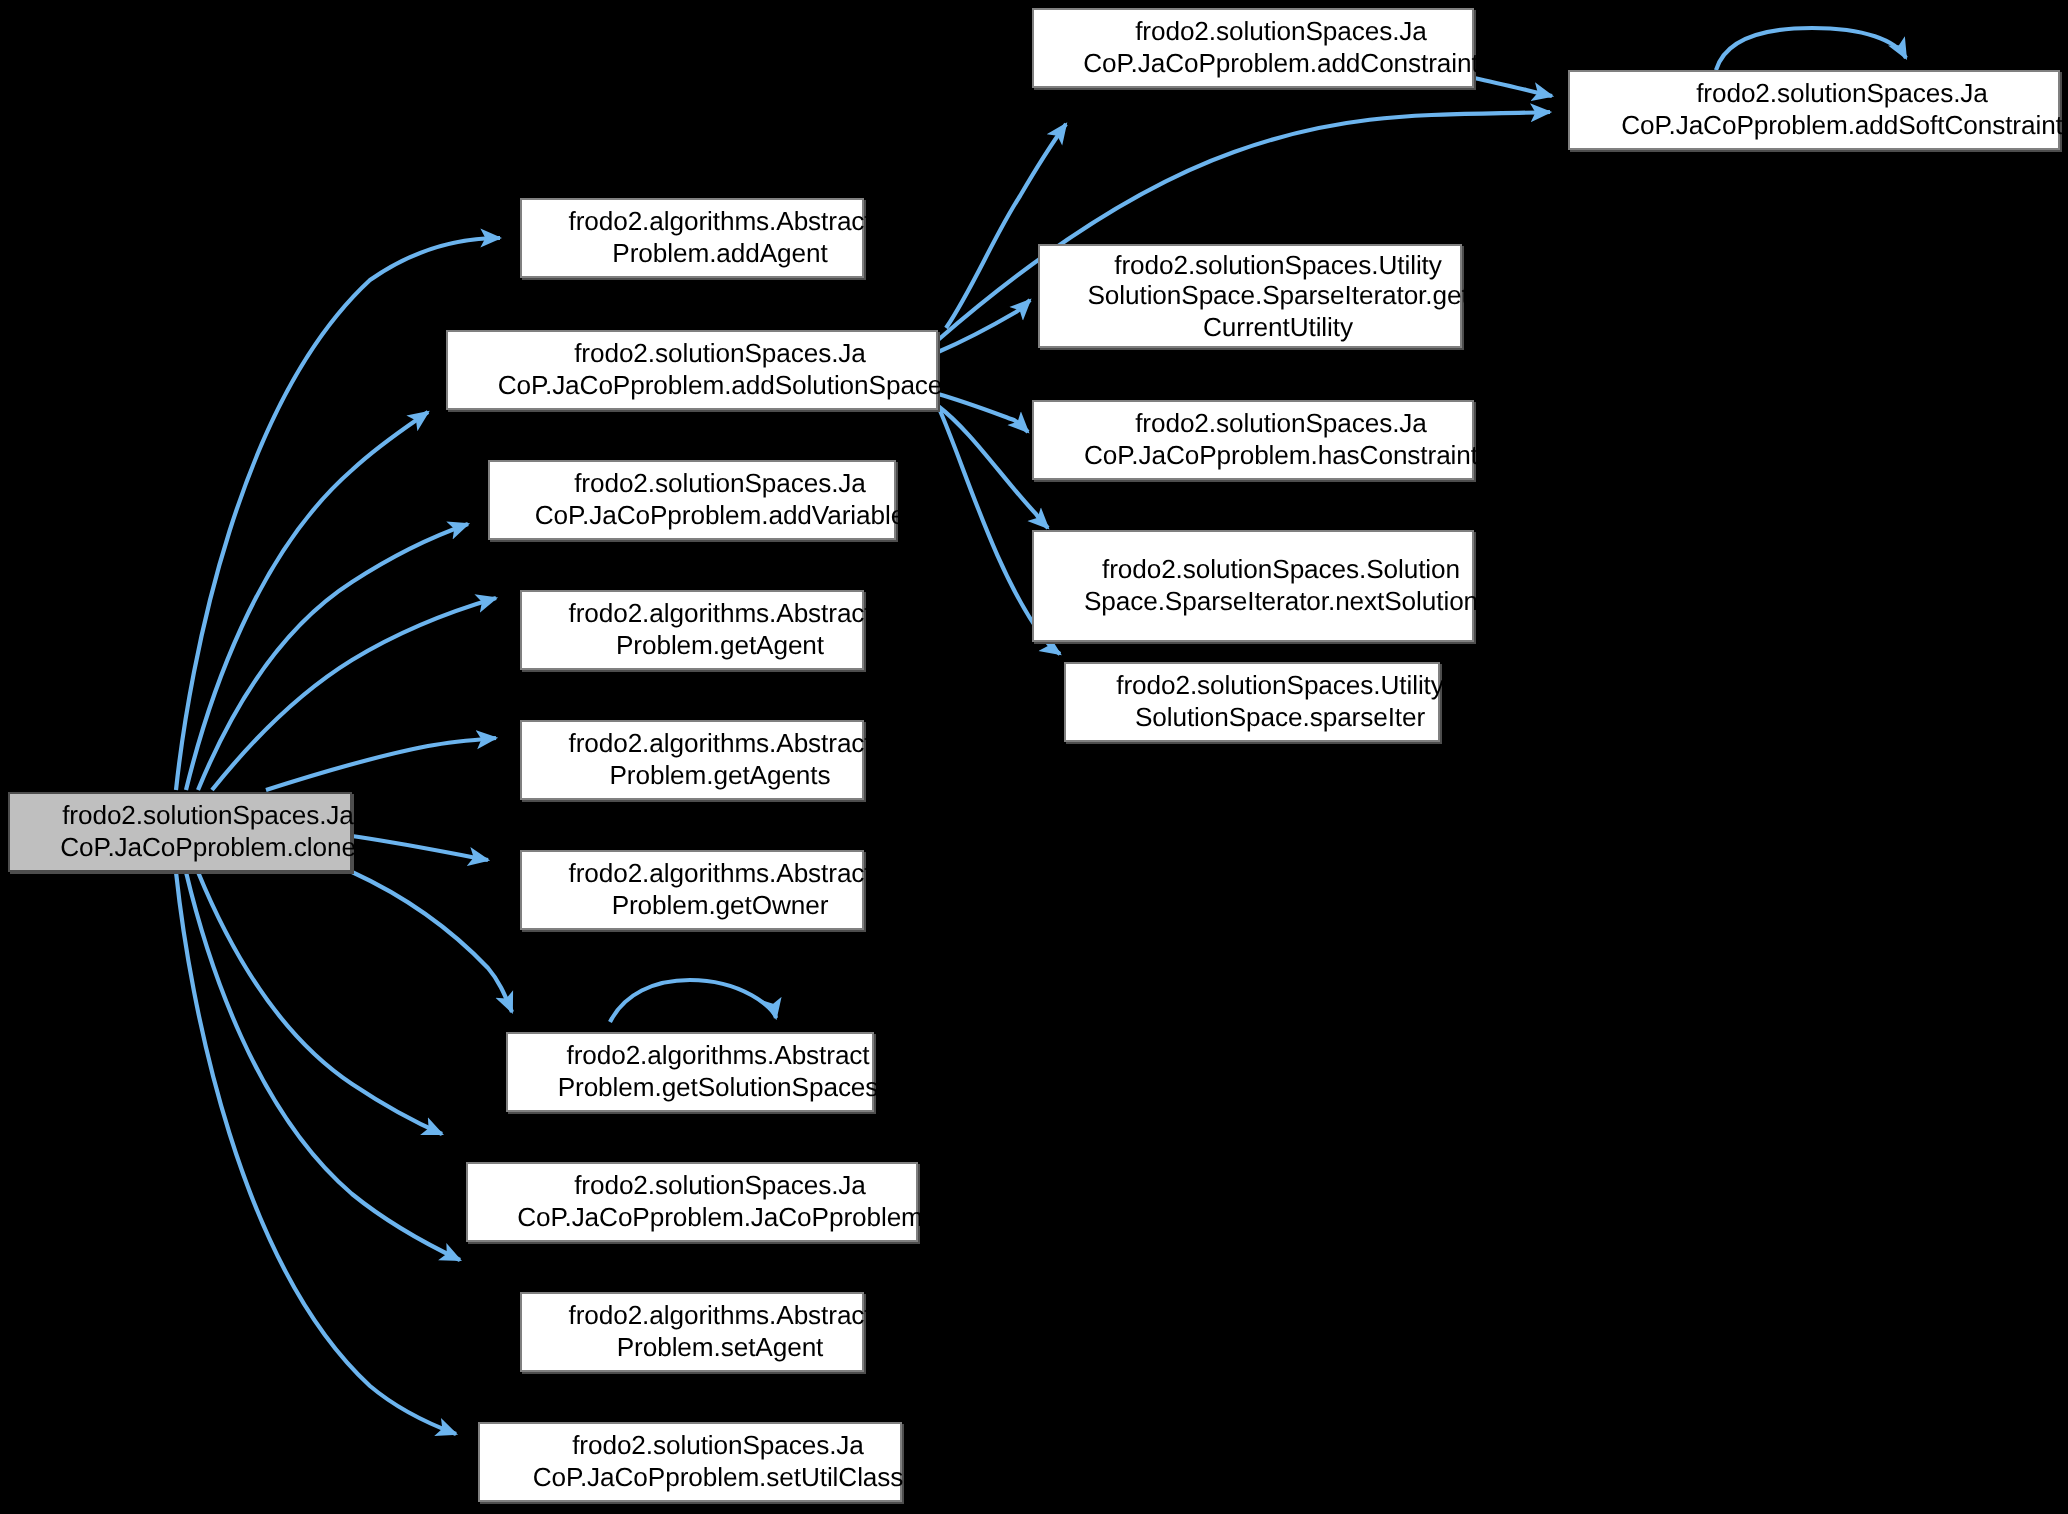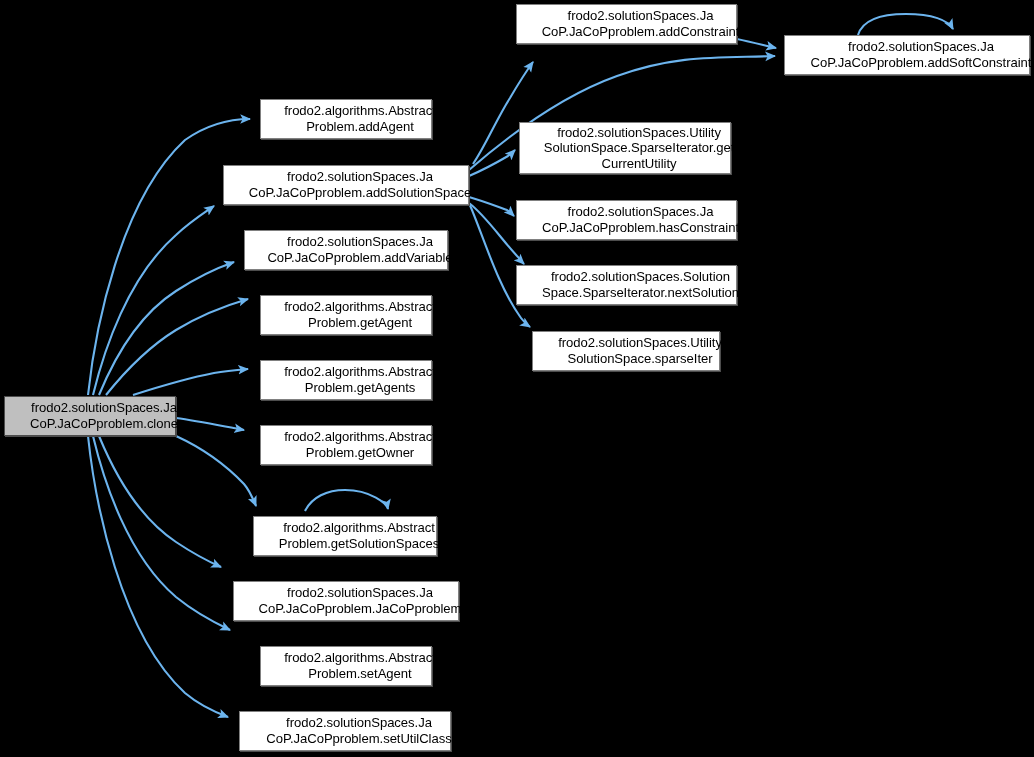--- a/index.html
+++ b/index.html
@@ -109,18 +109,18 @@
 CoP.JaCoPproblem.setUtilClass</span></div>
       <div class="node" style="left: 516px; top: 4px; width: 221px; height: 40px;"><span class="node-label">frodo2.solutionSpaces.Ja
 CoP.JaCoPproblem.addConstraint</span></div>
       <div class="node" style="left: 784px; top: 35px; width: 246px; height: 40px;"><span class="node-label">frodo2.solutionSpaces.Ja
 CoP.JaCoPproblem.addSoftConstraint</span></div>
       <div class="node" style="left: 519px; top: 122px; width: 212px; height: 52px;"><span class="node-label">frodo2.solutionSpaces.Utility
 SolutionSpace.SparseIterator.get
 CurrentUtility</span></div>
       <div class="node" style="left: 516px; top: 200px; width: 221px; height: 40px;"><span class="node-label">frodo2.solutionSpaces.Ja
 CoP.JaCoPproblem.hasConstraint</span></div>
-      <div class="node" style="left: 516px; top: 265px; width: 221px; height: 40px;"><span class="node-label">frodo2.solutionSpaces.Solution
+      <div class="node" style="left: 516px; top: 265px; width: 221px; height: 56px;"><span class="node-label">frodo2.solutionSpaces.Solution
 Space.SparseIterator.nextSolution</span></div>
       <div class="node" style="left: 532px; top: 331px; width: 188px; height: 40px;"><span class="node-label">frodo2.solutionSpaces.Utility
 SolutionSpace.sparseIter</span></div>
     </div>
 </div>
 
 </body></html>

